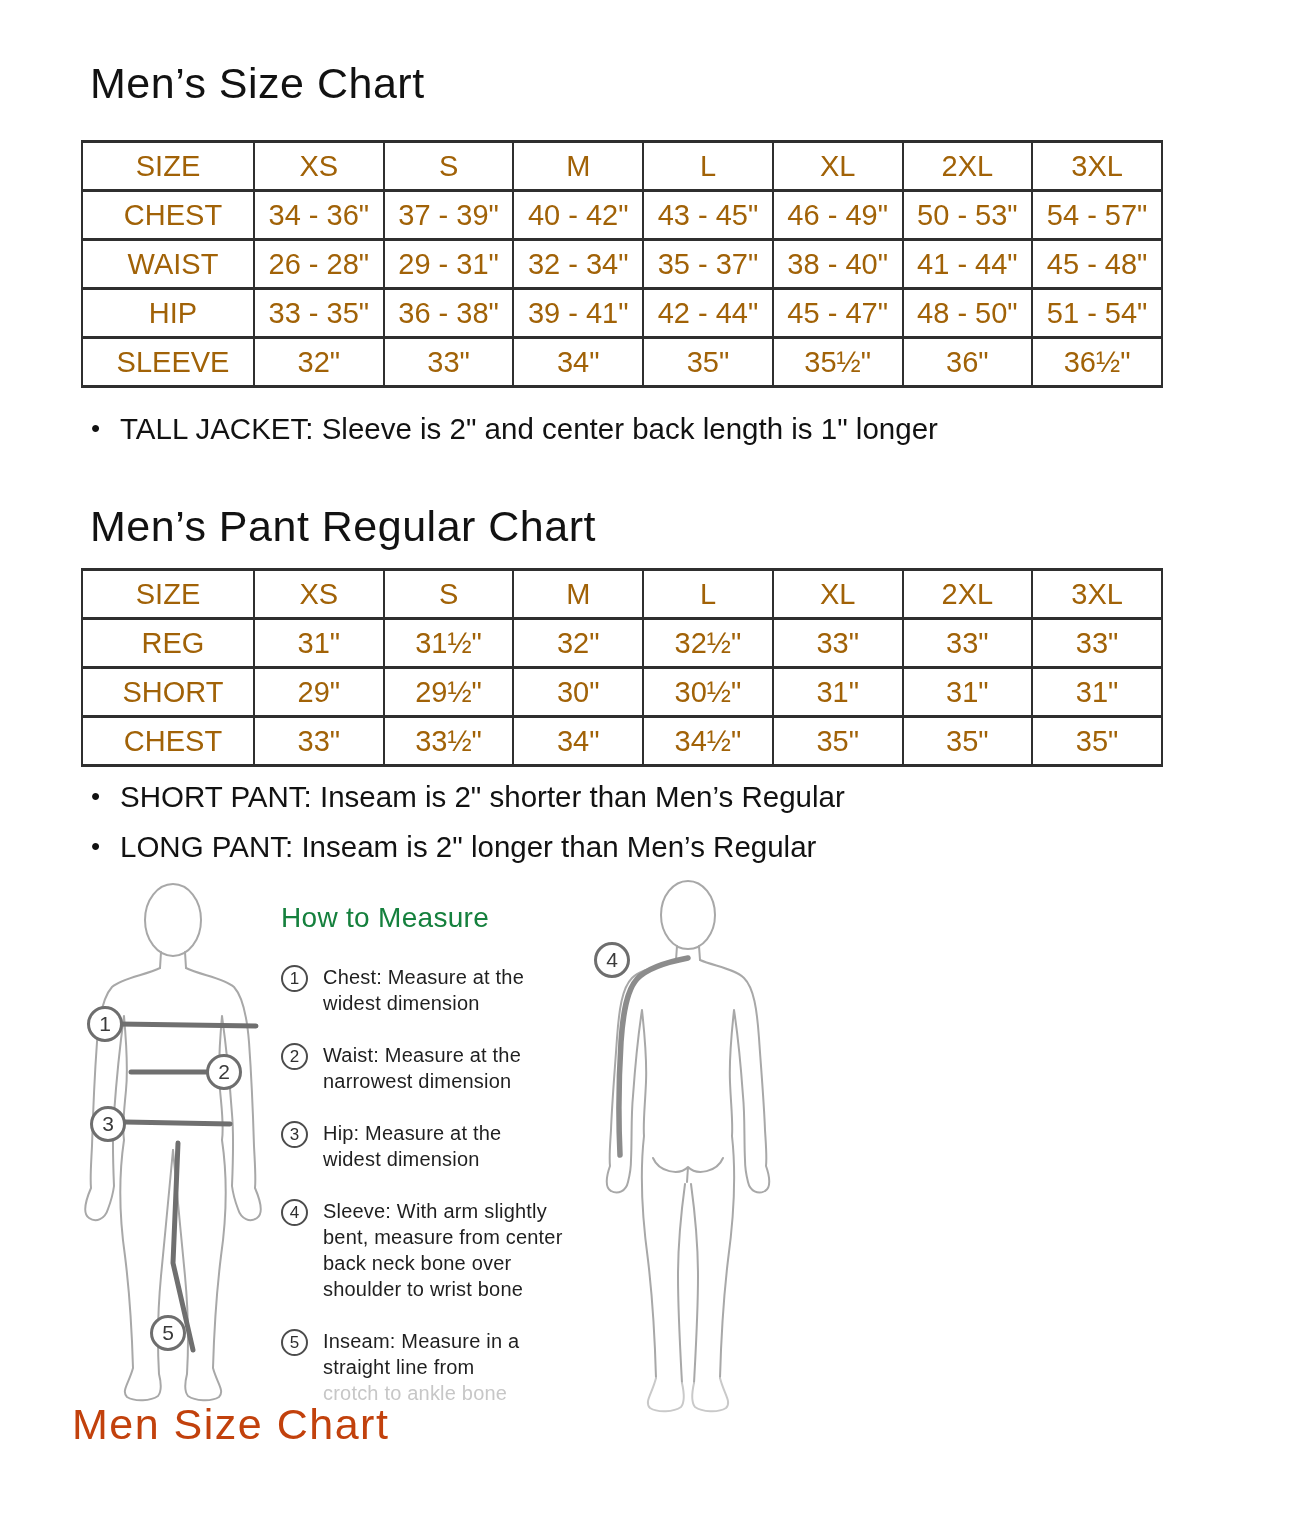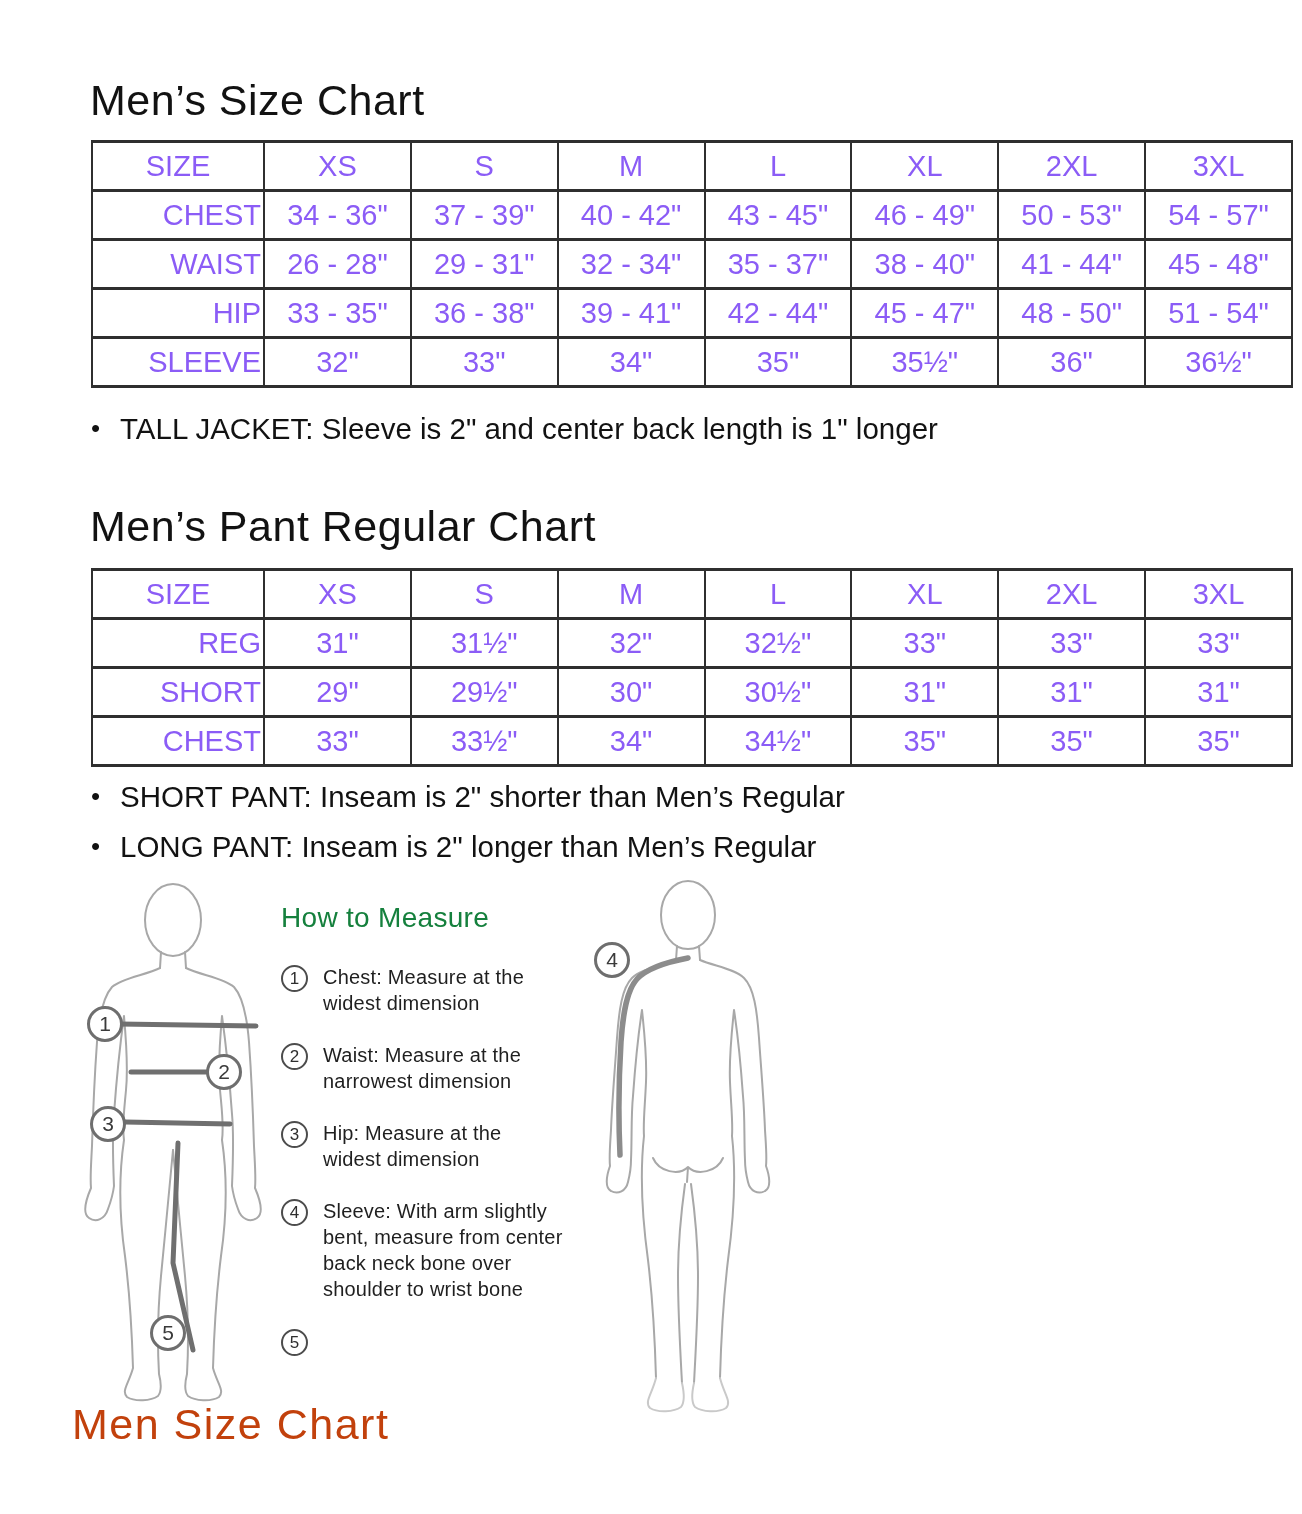--- a/index.html
+++ b/index.html
@@ -13,37 +13,37 @@
     width: 1302px;
     height: 1514px;
     background:#ffffff;
     overflow: hidden;
   }
   .doc-title {
     position:absolute; left:90px;
     font-size:43px; font-weight:400; color:#121212;
     letter-spacing:0.5px; white-space:nowrap;
   }
-  #title-size   { top:76px; }
+  #title-size   { top:59px; }
   #title-inseam { top:502px; }
 
   table.sizing {
-    position:absolute; left:91px;
-    width:1202px; table-layout:fixed; border-collapse:collapse;
-    background:#fff; font-size:29px; color:#8b5cf6;
+    position:absolute; left:81px;
+    width:1082px; table-layout:fixed; border-collapse:collapse;
+    background:#fff; font-size:29px; color:#a16207;
   }
   #size-table   { top:140px; }
   #inseam-table { top:568px; }
   table.sizing th, table.sizing td {
     border:2px solid #2f2f2f; height:49px; text-align:center;
     font-weight:400; padding:0 2px; overflow:hidden; white-space:nowrap;
   }
   table.sizing tr { border-top:3px solid #2f2f2f; border-bottom:3px solid #2f2f2f; }
   table.sizing th:first-child, table.sizing td:first-child { width:172px; }
-  table.sizing tbody th { text-align:right; padding-left:12px; }
+  table.sizing tbody th { text-align:center; padding-left:12px; }
 
   .note {
     position:absolute; left:91px; width:1110px;
     font-size:29.5px; line-height:37px; color:#121212;
   }
   #note-tall  { top:410px; }
   #note-short { top:778px; }
   #note-long  { top:828px; }
   .note .row { display:flex; }
   .note .bullet { width:29px; flex:none; font-size:26px; }
@@ -285,20 +285,25 @@
       <span class="step-text">
         <span class="line">Sleeve: With arm slightly</span>
         <span class="line">bent, measure from center</span>
         <span class="line">back neck bone over</span>
         <span class="line">shoulder to wrist bone</span>
       </span>
     </div>
 
     <div class="step">
       <span class="badge">5</span>
+      <span class="step-text">
+        <span class="line">Inseam: Measure in a</span>
+        <span class="line">straight line from</span>
+        <span class="faded">crotch to ankle bone</span>
+      </span>
     </div>
   </div>
 
   <svg class="figure" id="figure-back" width="275" height="550" viewBox="0 0 275 550">
     <ellipse class="outline" cx="133" cy="45" rx="27" ry="34"></ellipse>
     <path class="outline" d="M122,76 L121,90 M144,76 L145,90"></path>
     <path class="outline" d="M121,90
       C107,96 86,99 77,108 C67,118 64,140 62,168 C60,198 57,232 56,260
       C55,276 54,287 55,296 C51,307 50,318 56,321 C63,325 71,321 73,312
       C75,304 76,297 76,290 C77,270 76,246 78,226 C80,198 83,166 87,140

